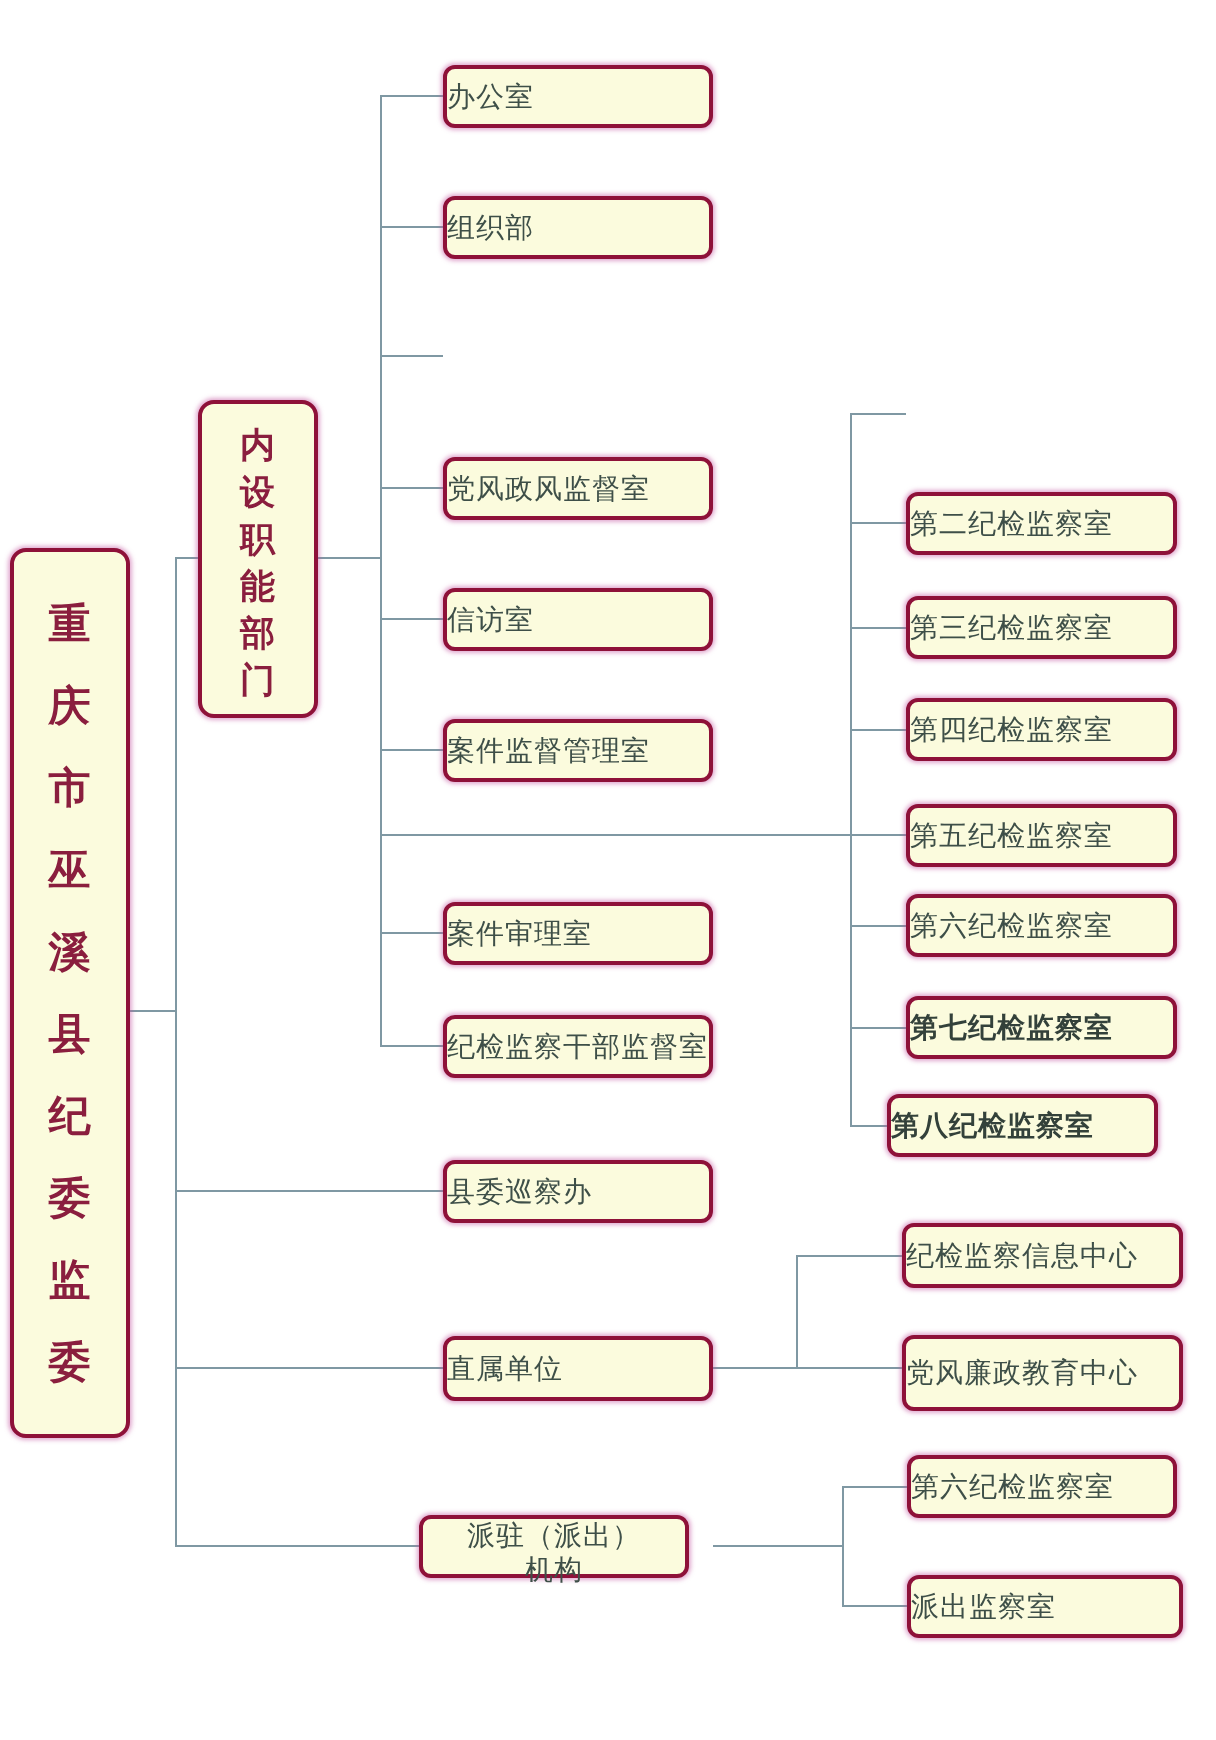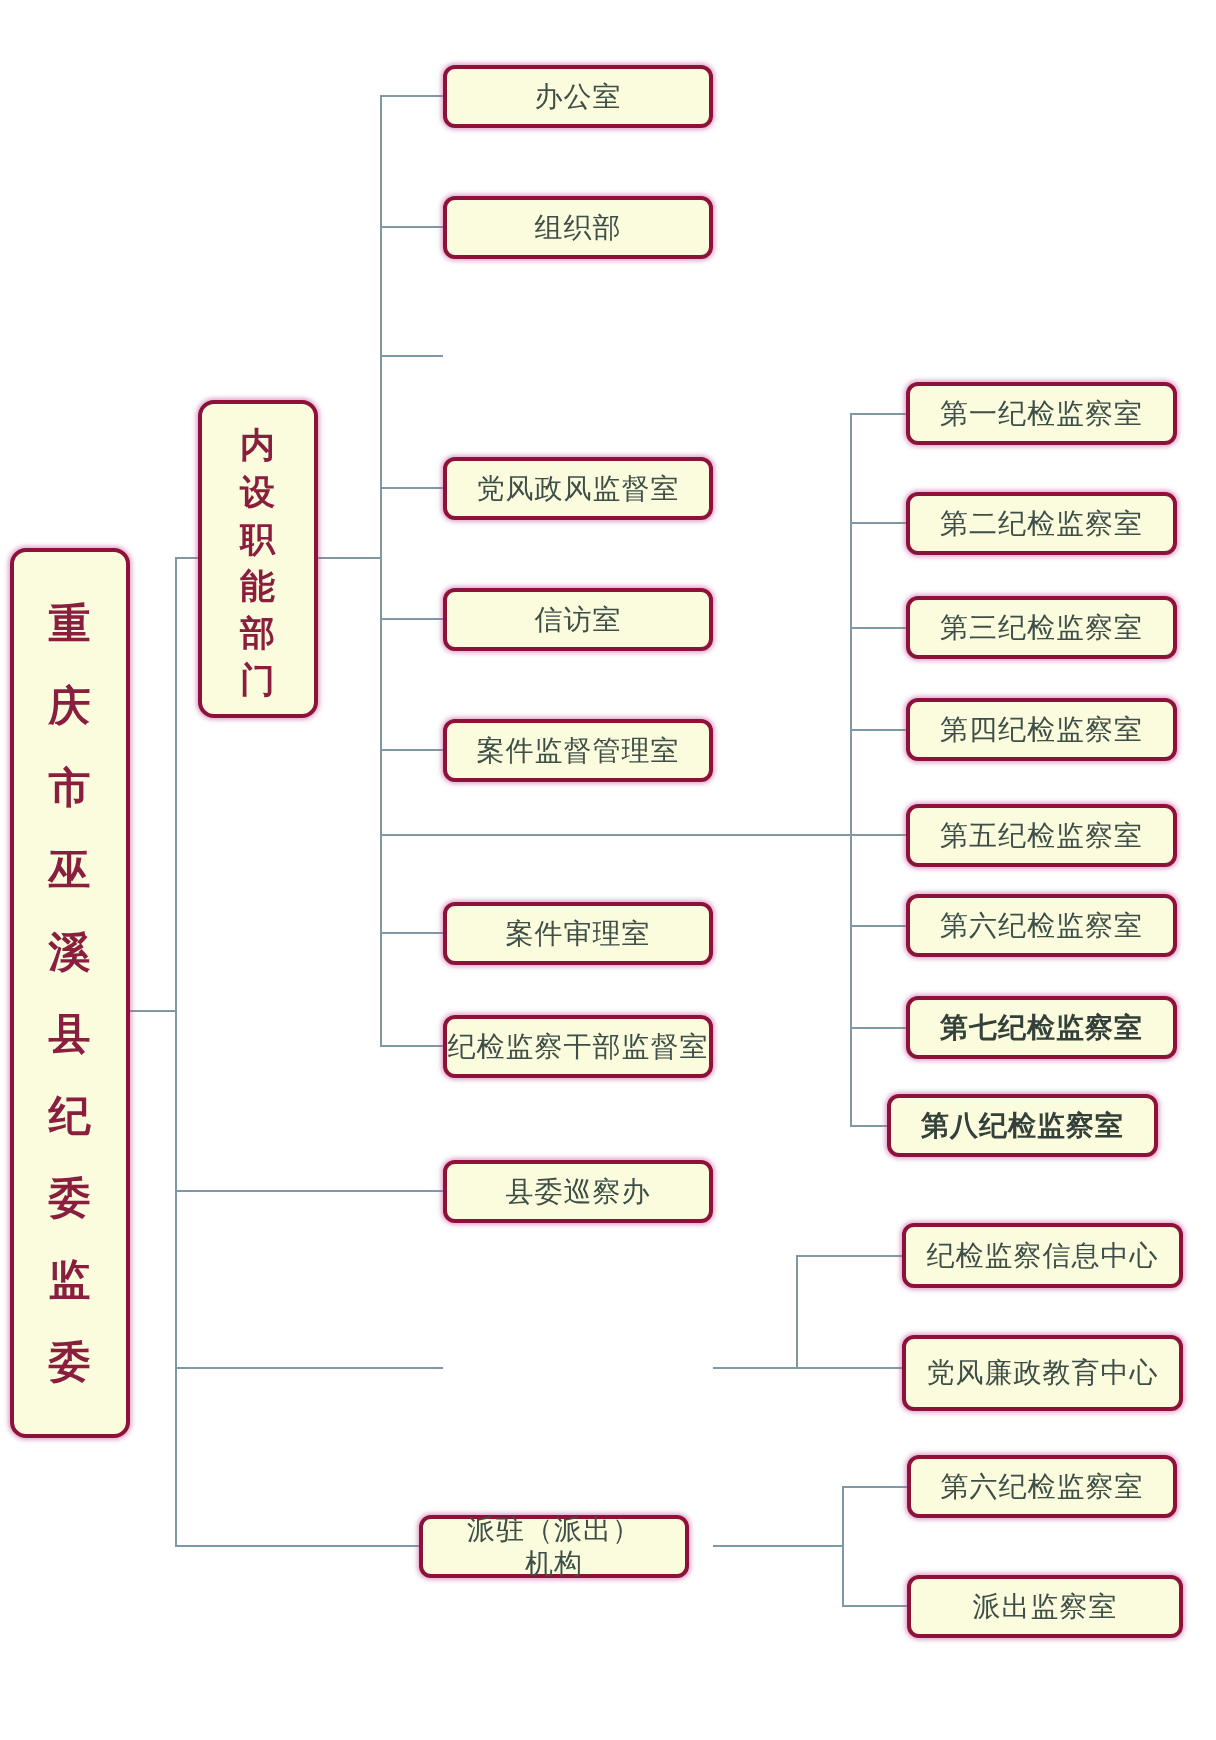--- a/index.html
+++ b/index.html
@@ -20,21 +20,21 @@
   .hline,.vline{position:absolute;background:var(--line);}
   .hline{height:2px;}
   .vline{width:2px;}
   
   .node{
     position:absolute;box-sizing:border-box;
     background:var(--fill);
     border:4px solid var(--border);
     border-radius:12px;
     box-shadow:0 0 4px 2px var(--halo);
-    display:flex;align-items:center;justify-content:center;
+    display:flex;align-items:center;
     color:var(--label);
     font-size:28px;letter-spacing:1px;white-space:nowrap;
     text-align:center;
   }
   .node.bold{font-weight:700;color:#33413a;}
   .node.twoline{flex-direction:column;line-height:34px;white-space:normal;}
   
   .node.vbox{
     border-radius:16px;
     font-family:"Liberation Serif", serif;
@@ -135,28 +135,28 @@
   <div class="node" style="left:443px;top:902px;width:270px;height:63px">
       <span>案件审理室</span>
     </div>
   <div class="node" style="left:443px;top:1015px;width:270px;height:63px">
       <span>纪检监察干部监督室</span>
     </div>
 
   <div class="node" style="left:443px;top:1160px;width:270px;height:63px">
       <span>县委巡察办</span>
     </div>
+  <div class="node" style="left:443px;top:1336px;width:270px;height:65px">
+      <span>直属单位</span>
+    </div>
   <div class="node twoline" style="left:419px;top:1515px;width:270px;height:63px">
     <span>派驻（派出）</span>
     <span>机构</span>
   </div>
 
-  <div class="node" style="left:906px;top:382px;width:271px;height:63px">
-      <span>第一纪检监察室</span>
-    </div>
   <div class="node" style="left:906px;top:492px;width:271px;height:63px">
       <span>第二纪检监察室</span>
     </div>
   <div class="node" style="left:906px;top:596px;width:271px;height:63px">
       <span>第三纪检监察室</span>
     </div>
   <div class="node" style="left:906px;top:698px;width:271px;height:63px">
       <span>第四纪检监察室</span>
     </div>
   <div class="node" style="left:906px;top:804px;width:271px;height:63px">

